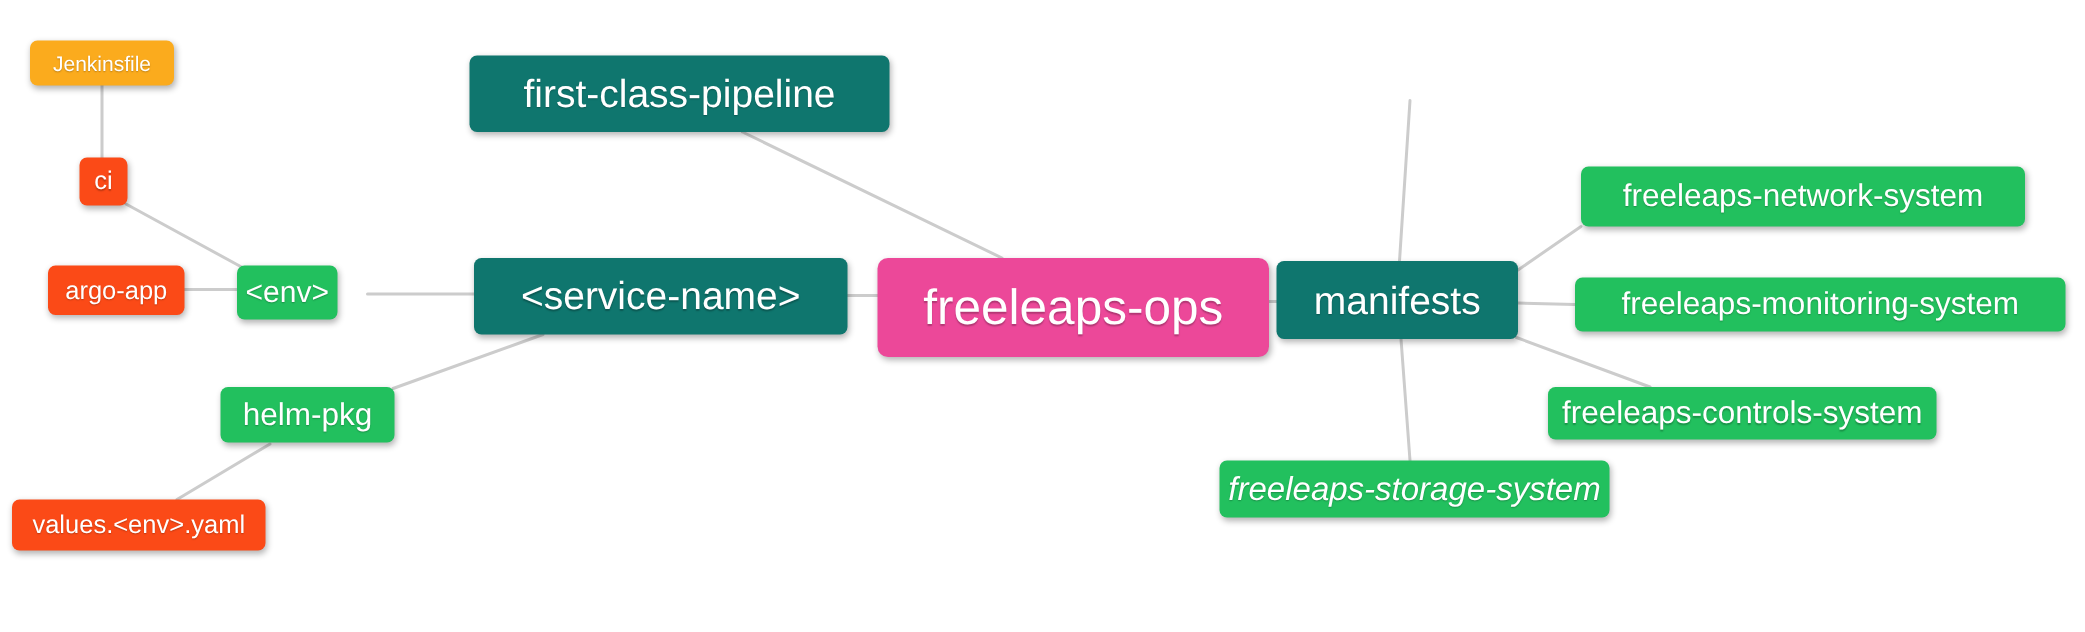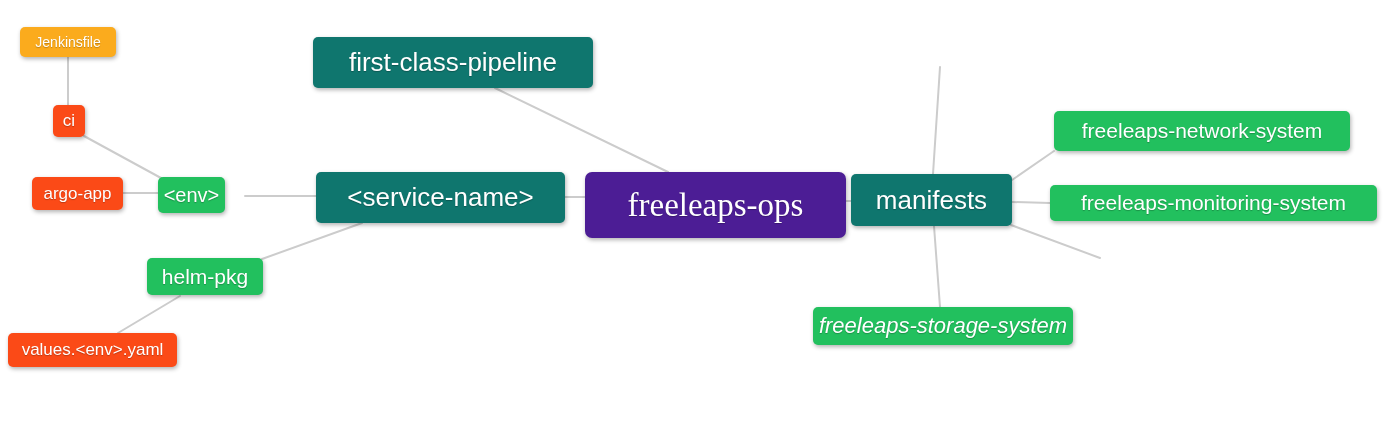--- a/index.html
+++ b/index.html
@@ -34,21 +34,21 @@
     align-items: center;
     justify-content: center;
     white-space: nowrap;
     color: #ffffff;
     border-radius: 5px;
     box-shadow: 1px 2px 4px rgba(0,0,0,0.30);
     text-shadow: 0 1px 1px rgba(0,0,0,0.25);
     cursor: pointer;
     user-select: none;
   }
-  .node.root   { background: #4c1d95; border-radius: 7px; font-family: Liberation Serif, serif; }
+  .node.root   { background: #ec4899; border-radius: 7px; }
   .node.blue   { background: #0f766e; }
   .node.green  { background: #22c05e; }
   .node.red    { background: #fb4a17; }
   .node.orange { background: #fbab1d; }
 </style>
 </head>
 <body>
 
 <div class="canvas">
 
@@ -87,16 +87,17 @@
 
   <div class="node root" style="left:585px; top:172px; width:261px; height:66px; font-size:33px;">freeleaps-ops</div>
 
   <div class="node blue" style="left:851px; top:174px; width:161px; height:52px; font-size:26px;">manifests</div>
 
 
   <div class="node green" style="left:1054px;top:111px; width:296px; height:40px; font-size:21px;">freeleaps-network-system</div>
 
   <div class="node green" style="left:1050px;top:185px; width:327px; height:36px; font-size:21px;">freeleaps-monitoring-system</div>
 
+  <div class="node green" style="left:1032px;top:258px; width:259px; height:35px; font-size:21px;">freeleaps-controls-system</div>
 
   <div class="node green" style="left:813px; top:307px; width:260px; height:38px; font-size:22px;font-style:italic;">freeleaps-storage-system</div>
 
 </div>
 
 </body></html>

